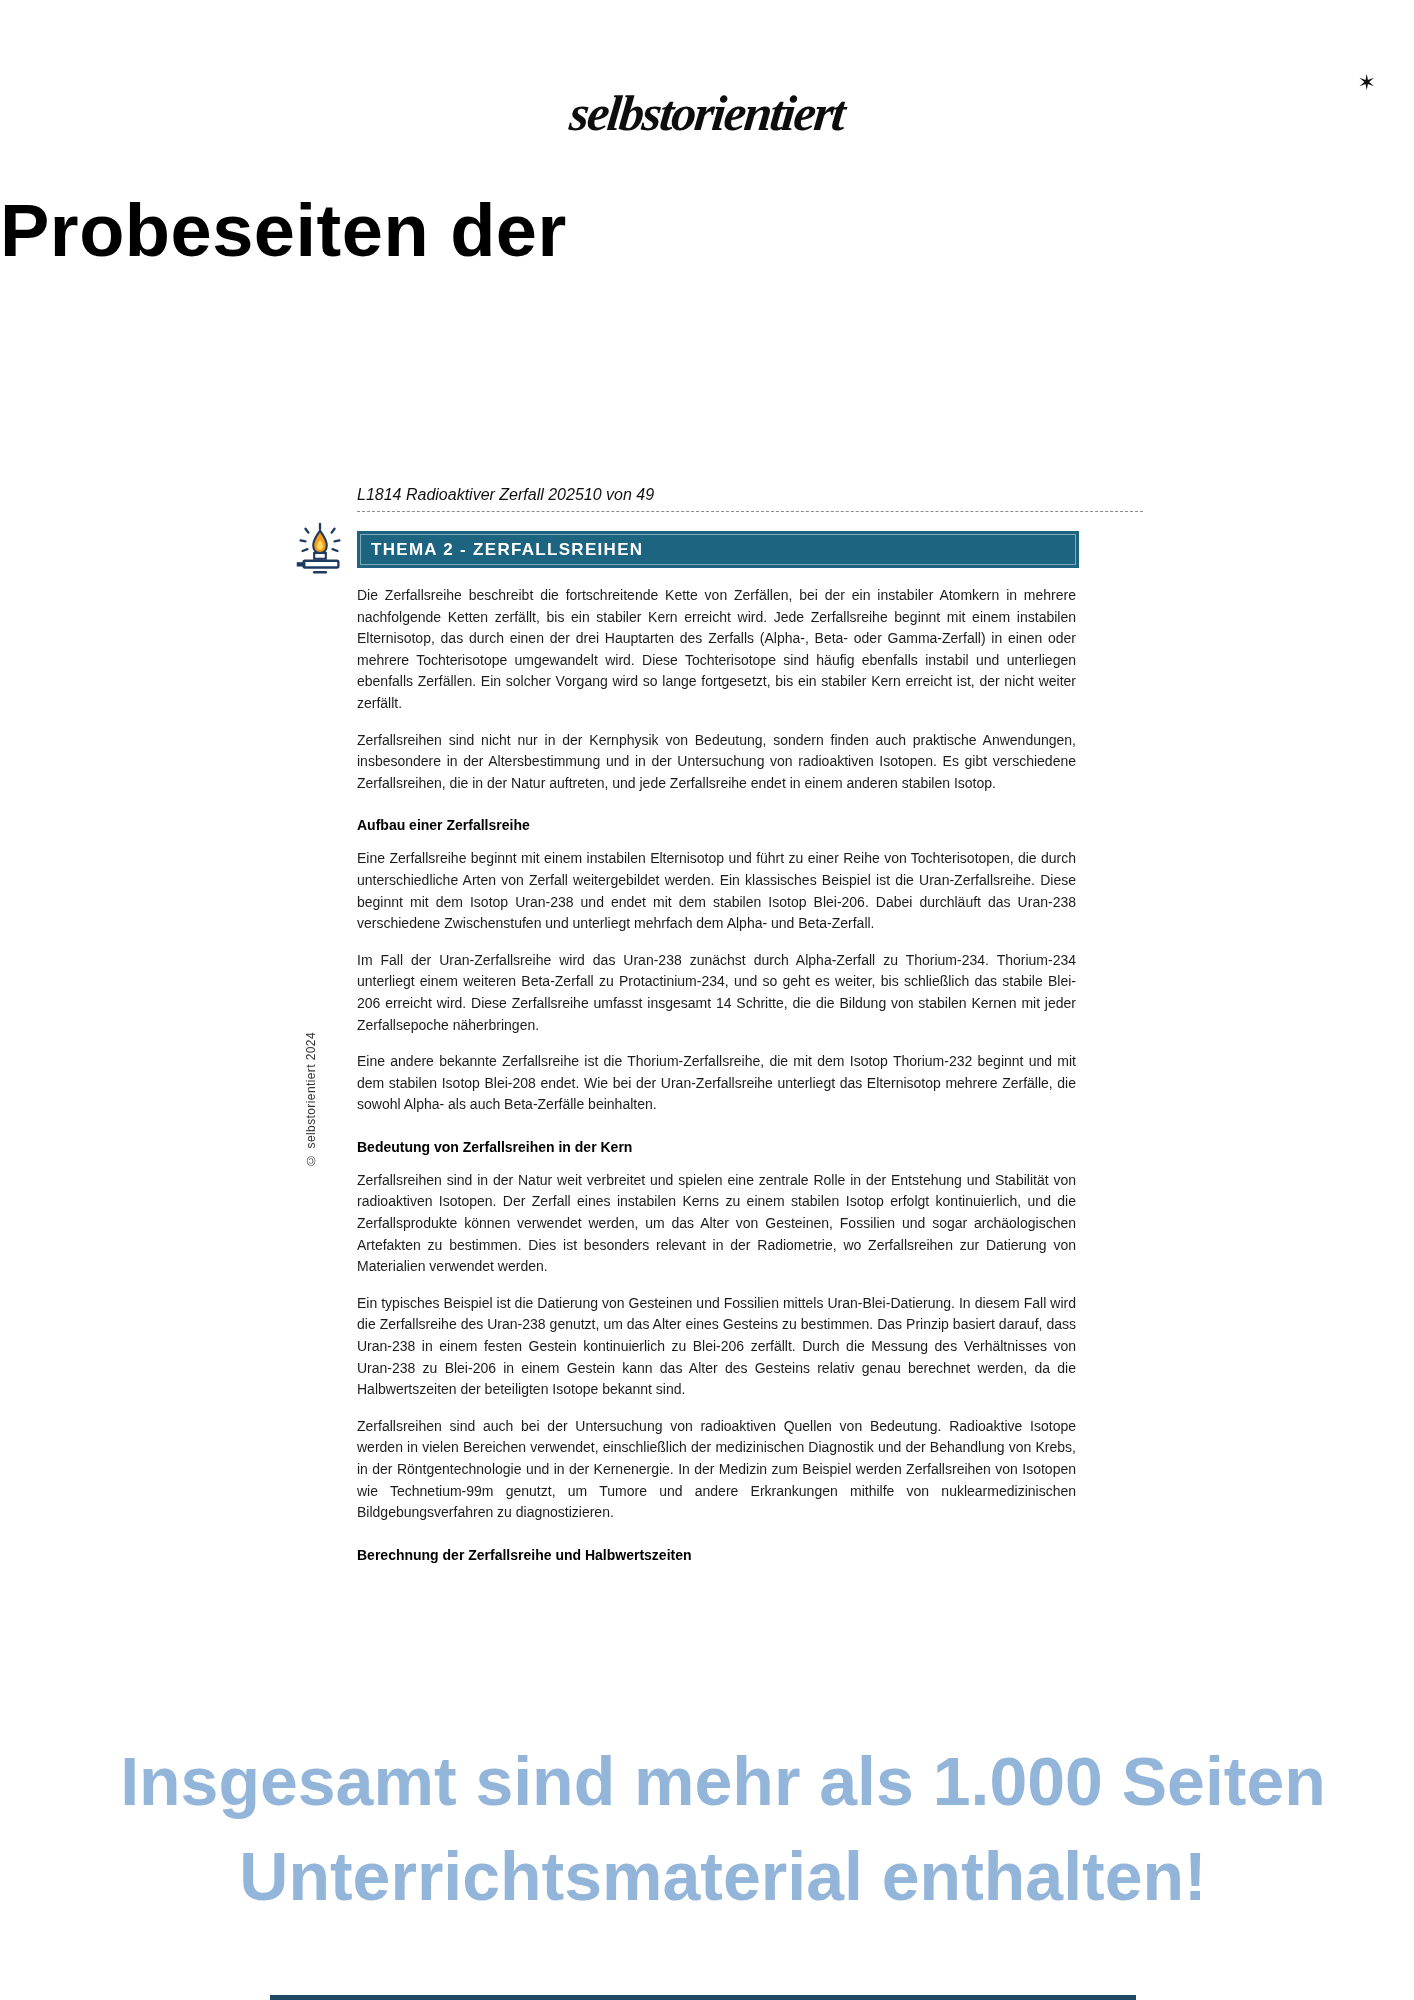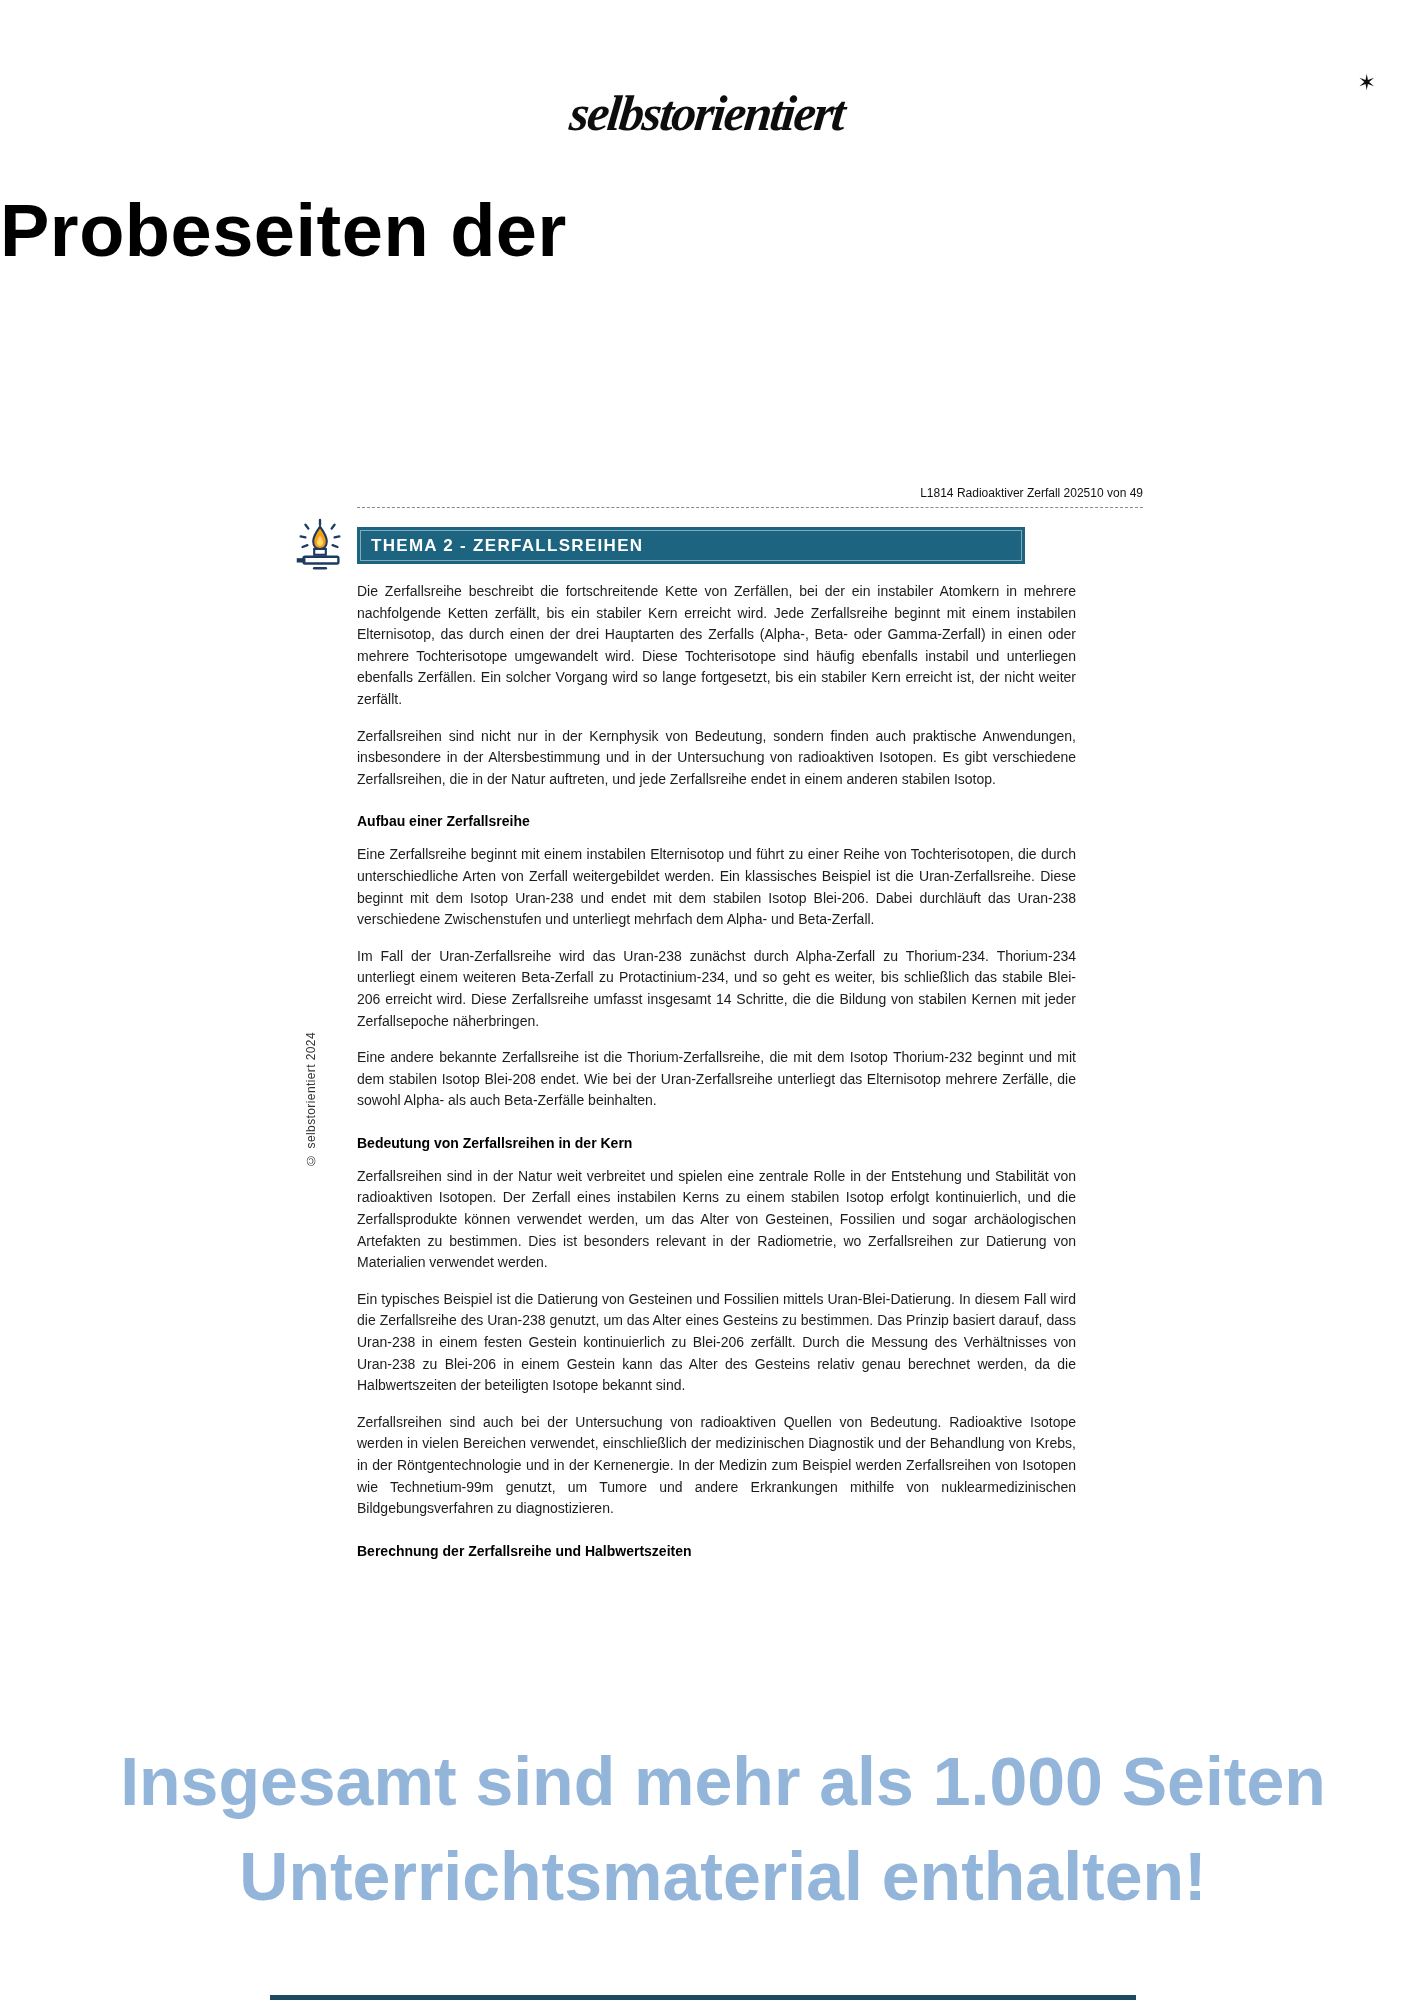--- a/index.html
+++ b/index.html
@@ -37,28 +37,29 @@
     text-align:left;
     font-weight:800; font-size:74px; line-height:98px;
     letter-spacing:0.5px; color:#000;
   }
 
   
   .doc {
     position:absolute; left:357px; top:486px; width:786px;
   }
   .doc-header {
-    display:flex; justify-content:flex-end; align-items:flex-end;
-    font-size:12px; color:#111;
+    display:flex; justify-content:flex-start; align-items:flex-end;
+    font-size:16px; color:#111;
     padding-bottom:7px;
     border-bottom:1.5px dashed #8a8a8a;
+    font-style:italic;
   }
   .topic-row { position:relative; margin-top:19px; }
   .topic-bar {
-    width:668px; height:37px;
+    width:722px; height:37px;
     background:#1d6480;
     box-shadow: inset 0 0 0 3px #1d6480, inset 0 0 0 4px rgba(255,255,255,0.45);
     color:#ffffff;
     font-weight:700; font-size:17px; letter-spacing:1.3px;
     line-height:37px; padding-left:14px;
   }
   .candle-icon-box {
     position:absolute; left:-68px; top:-10px; width:62px; height:62px;
   }
   .doc-body { width:719px; margin-top:17px; }

